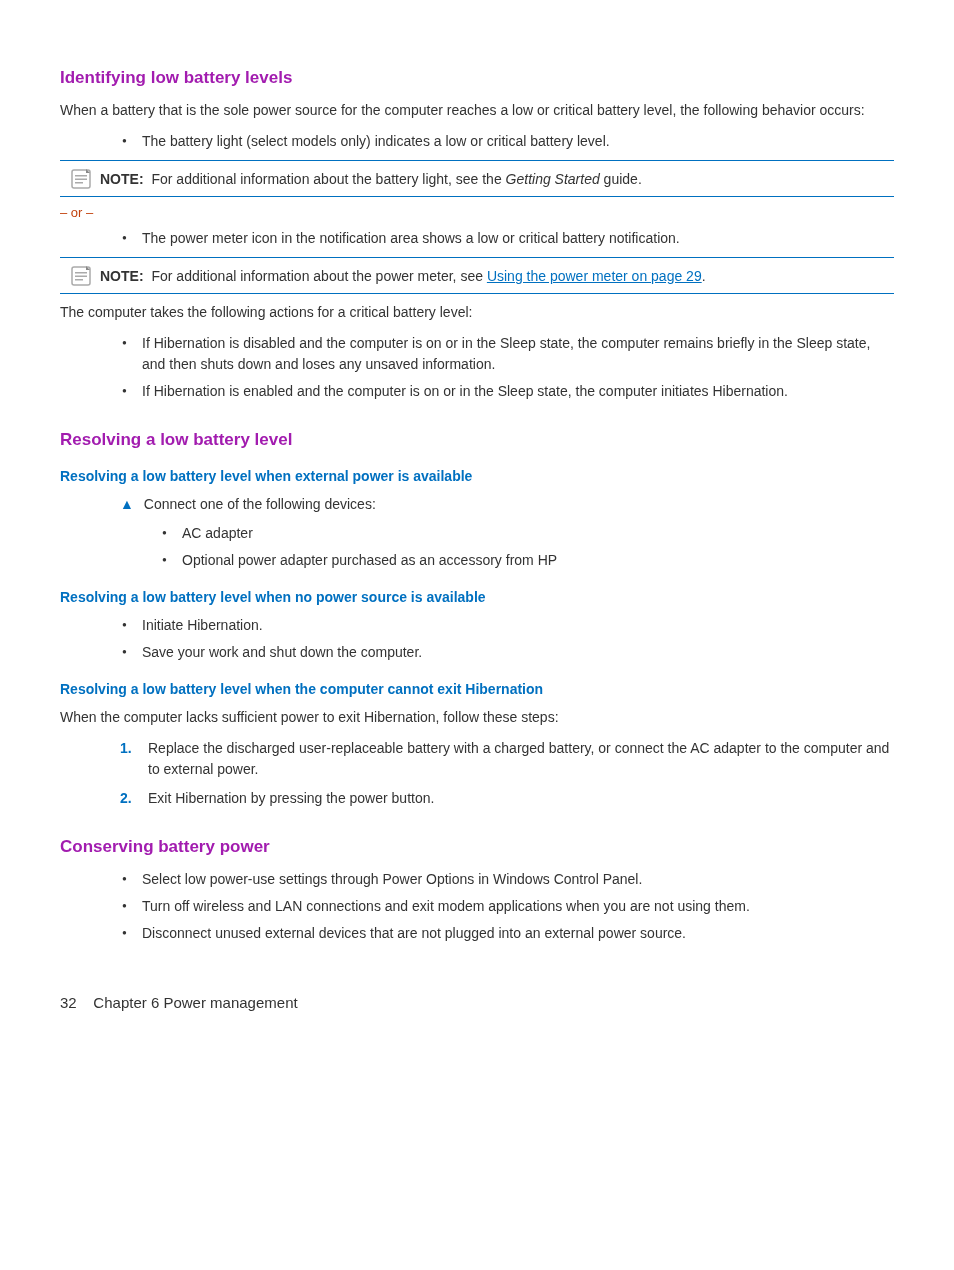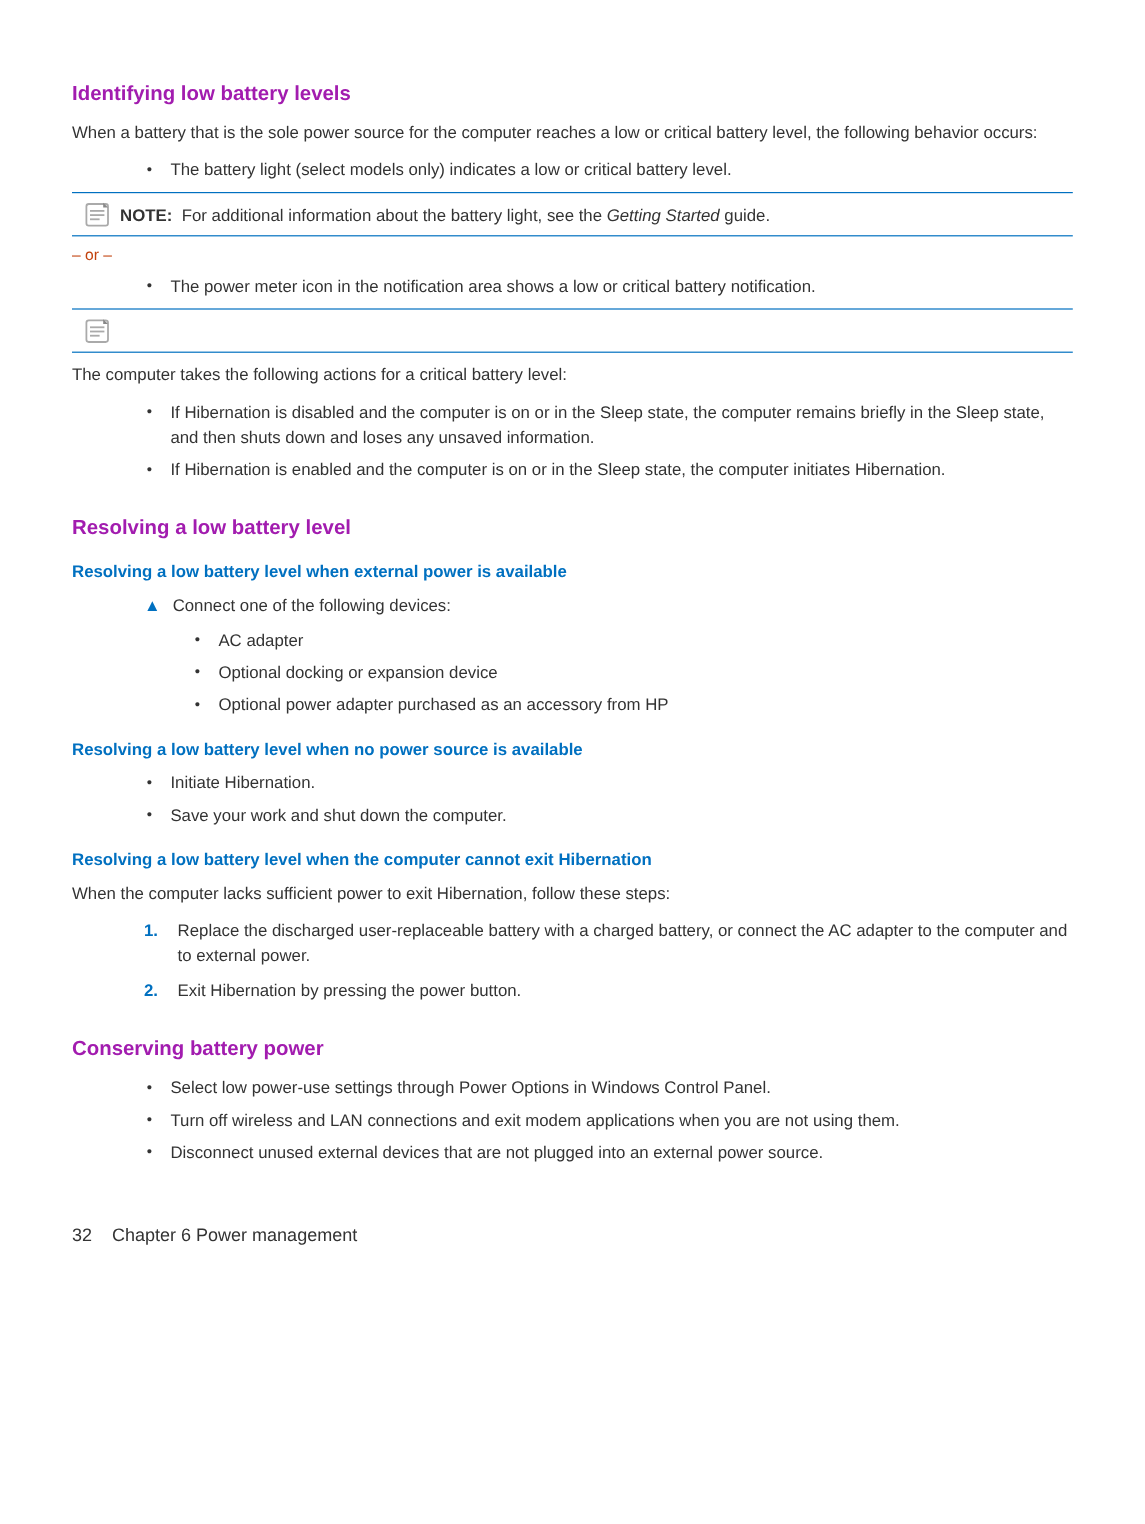--- a/index.html
+++ b/index.html
@@ -188,20 +188,26 @@
 <div class="note-box indent">
   <span class="note-icon">
     <svg class="note-icon-svg" viewBox="0 0 22 22" xmlns="http://www.w3.org/2000/svg">
       <rect x="2" y="2" width="18" height="18" rx="2" fill="none" stroke="#aaa" stroke-width="1.5"></rect>
       <rect x="5" y="7" width="12" height="1.5" fill="#aaa"></rect>
       <rect x="5" y="10.5" width="12" height="1.5" fill="#aaa"></rect>
       <rect x="5" y="14" width="8" height="1.5" fill="#aaa"></rect>
       <path d="M16 1 L20 5 L16 5 Z" fill="#888"></path>
     </svg>
   </span>
+  <div>
+    <span class="note-label">NOTE:</span>
+    <span class="note-text">
+      <span>For additional information about the power meter, see </span><a href="#">Using the power meter on page 29</a><span>.</span>
+    </span>
+  </div>
 </div>
 
 <p class="body-text indent">The computer takes the following actions for a critical battery level:</p>
 
 <ul class="bullet-list indent">
   <li>
     <span>If Hibernation is disabled and the computer is on or in the Sleep state, the computer remains briefly in the Sleep state, and then shuts down and loses any unsaved information.</span>
   </li>
   <li>
     <span>If Hibernation is enabled and the computer is on or in the Sleep state, the computer initiates Hibernation.</span>
@@ -212,21 +218,20 @@
 
 <h3 class="subsection-title">Resolving a low battery level when external power is available</h3>
 
 <div class="warning-item">
   <span class="warning-triangle">▲</span>
   <span class="warning-text">Connect one of the following devices:</span>
 </div>
 
 <ul class="bullet-list indent2">
   <li>AC adapter</li>
-  <li>Optional docking or expansion device</li>
   <li>Optional power adapter purchased as an accessory from HP</li>
 </ul>
 
 <h3 class="subsection-title">Resolving a low battery level when no power source is available</h3>
 
 <ul class="bullet-list indent">
   <li>Initiate Hibernation.</li>
   <li>Save your work and shut down the computer.</li>
 </ul>
 

